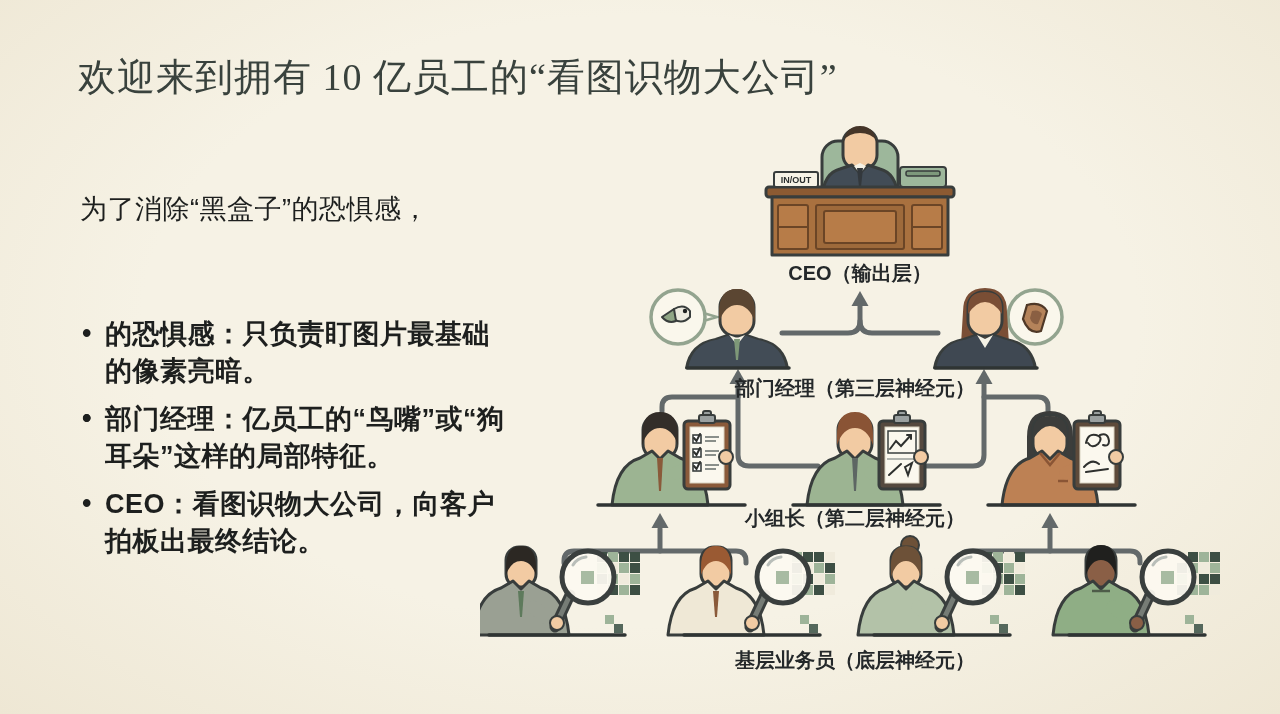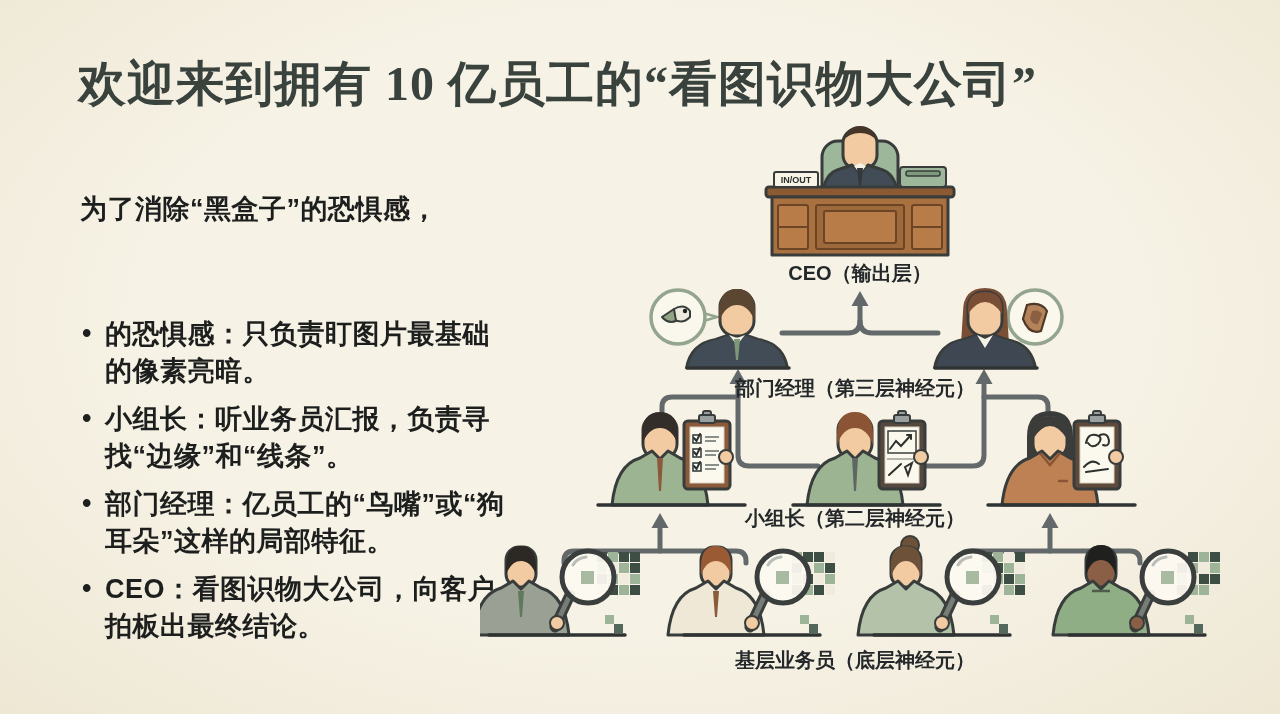--- a/index.html
+++ b/index.html
@@ -8,26 +8,26 @@
     font-family:"Liberation Sans","DejaVu Sans",sans-serif;
     background:#f4efe1;
   }
   .page{
     position:absolute;inset:0;
     background:radial-gradient(ellipse at 50% 45%, #f6f2e5 55%, #eee7d4 100%);
   }
   .title{
     position:absolute;left:78px;top:52px;margin:0;
     font-family:"Liberation Serif","DejaVu Serif",serif;
-    font-weight:700;font-size:48px;letter-spacing:1px;
+    font-weight:400;font-size:38px;letter-spacing:1px;
     color:#39423d;white-space:nowrap;text-align:center;
   }
   .intro{
     position:absolute;left:80px;top:190px;
-    font-size:27px;font-weight:700;line-height:38px;color:#1d1f1e;
+    font-size:27px;font-weight:400;line-height:38px;color:#1d1f1e;
     letter-spacing:0.5px;
   }
   .bullets{
     position:absolute;left:80px;top:316px;width:432px;
     margin:0;padding:0;list-style:none;
   }
   .bullets li{
     position:relative;padding-left:25px;margin-bottom:11px;
     font-size:27px;font-weight:700;line-height:37px;color:#1d1f1e;
     letter-spacing:0.5px;
@@ -49,21 +49,21 @@
 <div class="page">
 
   <h1 class="title">欢迎来到拥有 10 亿员工的“看图识物大公司”</h1>
 
   <div class="intro">
     <div>为了消除“黑盒子”的恐惧感，</div>
   </div>
 
   <ul class="bullets">
     <li><span class="dot">•</span><span>的恐惧感：只负责盯图片最基础的像素亮暗。</span></li>
-    <li><span class="dot">•</span><span>小组长：听业务员汇报，负责寻找“边缘”和“线条”。</span></li>
+    <li><span class="dot">•</span></li>
     <li><span class="dot">•</span><span>部门经理：亿员工的“鸟嘴”或“狗耳朵”这样的局部特征。</span></li>
     <li><span class="dot">•</span><span>CEO：看图识物大公司，向客户拍板出最终结论。</span></li>
   </ul>
 
   <svg class="diagram" width="780" height="595" viewBox="0 0 780 595">
     <defs>
       <rect id="head" x="-17" y="-110" width="34" height="44" rx="15"></rect>
       <path id="torso" d="M -48 0 Q -44 -40 -20 -47 L -8 -54 L 0 -46 L 8 -54 L 20 -47 Q 44 -40 48 0 Z"></path>
       <path id="hairM" d="M -18 -90 Q -18 -113 0 -113 Q 18 -113 18 -90 L 18 -80 Q 12 -97 0 -97 Q -12 -97 -18 -80 Z"></path>
       <path id="ahead" d="M 0 0 L -8.5 15 L 8.5 15 Z"></path>

